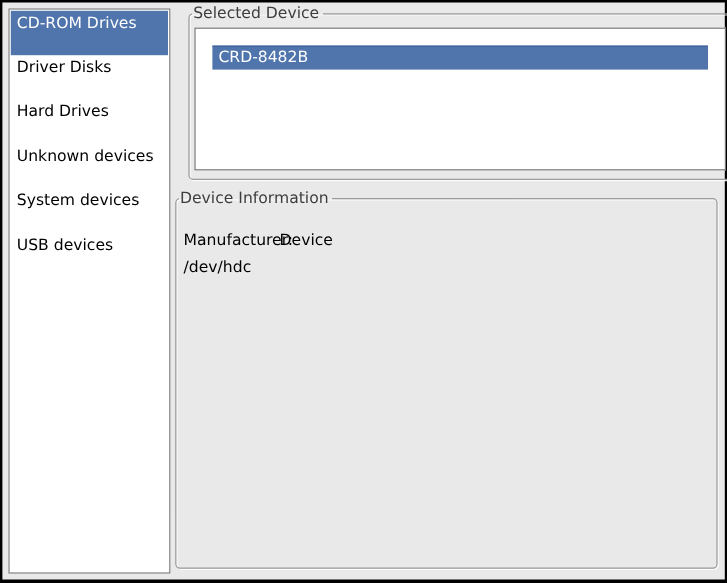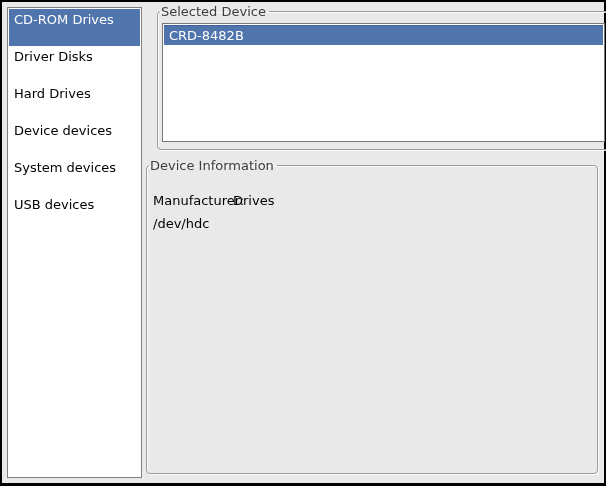--- a/index.html
+++ b/index.html
@@ -60,21 +60,21 @@
   }
   #frame-selected-device{ top:2px; height:146px;margin-left:11px; }
   #frame-device-info{ top:156px; height:316px; }
   
   .device-list{
     position:absolute;
     left:4px;top:4px;
     width:443px;height:119px;
     background:#fff;
     border:1px solid #787878;
-    padding:1px;
+    padding:14px;
   }
   .device-row{
     height:20px;
     line-height:20px;
     padding-left:5px;
     cursor:default;
   }
   .device-row.selected{
     background:var(--sel-blue);
     color:var(--sel-text);
@@ -101,38 +101,38 @@
 </style>
 </head>
 <body>
 
 <div class="window">
 
   <div class="sidebar">
     <div class="sidebar-item selected">CD-ROM Drives</div>
     <div class="sidebar-item">Driver Disks</div>
     <div class="sidebar-item">Hard Drives</div>
-    <div class="sidebar-item">Device devices</div>
+    <div class="sidebar-item">Unknown devices</div>
     <div class="sidebar-item">System devices</div>
     <div class="sidebar-item">USB devices</div>
   </div>
 
   <fieldset class="frame" id="frame-selected-device">
     <legend>Selected Device</legend>
     <div class="device-list">
       <div class="device-row selected">CRD-8482B</div>
     </div>
   </fieldset>
 
   <fieldset class="frame" id="frame-device-info">
     <legend>Device Information</legend>
     <div class="info-grid">
       <div class="info-row">
         <span class="info-label">Manufacturer:</span>
-        <span class="info-value">Drives</span>
+        <span class="info-value">Device</span>
       </div>
       <div class="info-row">
         <span class="info-value">/dev/hdc</span>
       </div>
     </div>
   </fieldset>
 
 </div>
 
 </body></html>

